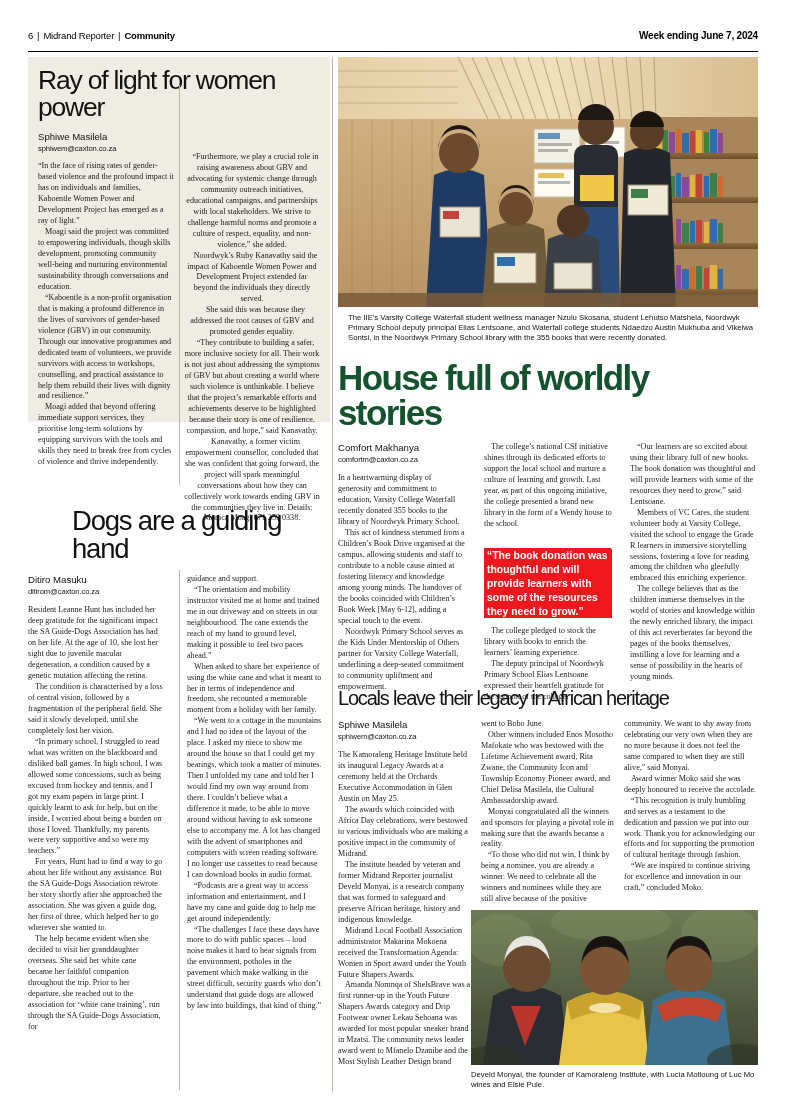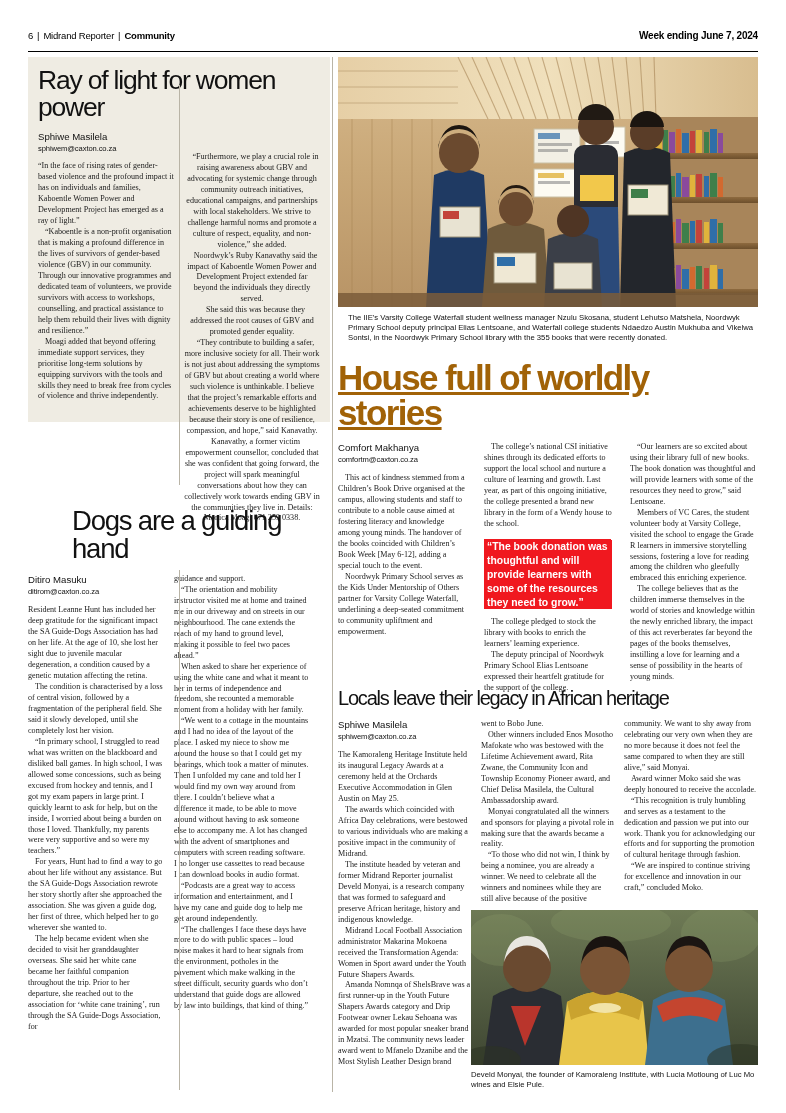--- a/index.html
+++ b/index.html
@@ -34,22 +34,21 @@
     font-weight:400;
     letter-spacing:-1.2px;
     line-height:1;
     color:#111;
   }
   .hl-heavy {
     font-family:"Liberation Sans", sans-serif;
     font-weight:700;
     letter-spacing:-1.6px;
     line-height:1;
-    color:#a16207;
-    text-decoration:underline;
+    color:#14532d;
   }
   .byline {
     font-family:"Liberation Sans", sans-serif;
     font-size:9.6px; font-weight:400; line-height:1.25; color:#111;
   }
   .byline .email { font-size:7.6px; display:block; margin-top:1px; letter-spacing:-0.1px;}
   .bodycol {
     font-family:"Liberation Serif", serif;
     font-size:8.1px;
     line-height:1.355;
@@ -74,21 +73,21 @@
     display:flex; gap:10px; margin-top:11px;
   }
   #art-ray .col { width:136px; }
   #art-ray .c2 { padding-top:0; }
 
   .vrule { position:absolute; background:#b9b4a6; width:1px; }
 
   
   #art-dogs { position:absolute; left:28px; top:507px; width:302px; }
   #art-dogs .hl { font-size:27.5px;margin-left:44px; }
-  #art-dogs .cols { display:flex; gap:11px; margin-top:12px; }
+  #art-dogs .cols { display:flex; gap:24px; margin-top:12px; }
   #art-dogs .col { width:135px; }
 
   
   #photo-library {
     position:absolute; left:338px; top:57px; width:420px; height:250px;
     overflow:hidden;
   }
   #cap-library { position:absolute; left:348px; top:313px; width:420px; }
 
   
@@ -97,21 +96,21 @@
   #art-house .cols { display:flex; gap:18px; margin-top:12px; }
   #art-house .col { width:133px; }
 
   .pullquote {
     background:#f0181f;
     color:#fff;
     font-family:"Liberation Sans", sans-serif;
     font-weight:700;
     font-size:10.4px;
     line-height:1.34;
-    margin:10px 0 8px 0;
+    margin:19px 0 8px 0;
     padding:0;
   }
   .pullquote span {
     background:#f0181f;
     box-decoration-break:clone;
     -webkit-box-decoration-break:clone;
     padding:1.5px 3px;
   }
 
   
@@ -148,20 +147,21 @@
   <div id="art-ray">
     <div class="hl">Ray of light for women power</div>
     <div class="cols">
       <div class="col c1">
         <div class="byline">
           <span>Sphiwe Masilela</span>
           <span class="email">sphiwem@caxton.co.za</span>
         </div>
         <div class="bodycol" style="margin-top:8px;">
           <p>“In the face of rising rates of gender-based violence and the profound impact it has on individuals and families, Kaboentle Women Power and Development Project has emerged as a ray of light.”</p>
+          <p class="ind">Moagi said the project was committed to empowering individuals, though skills development, promoting community well-being and nurturing environmental sustainability through conversations and education.</p>
           <p class="ind">“Kaboentle is a non-profit organisation that is making a profound difference in the lives of survivors of gender-based violence (GBV) in our community. Through our innovative programmes and dedicated team of volunteers, we provide survivors with access to workshops, counselling, and practical assistance to help them rebuild their lives with dignity and resilience.”</p>
           <p class="ind">Moagi added that beyond offering immediate support services, they prioritise long-term solutions by equipping survivors with the tools and skills they need to break free from cycles of violence and thrive independently.</p>
         </div>
       </div>
       <div class="col c2">
         <div class="bodycol" style="margin-top:21px;text-align:center;">
           <p class="ind">“Furthermore, we play a crucial role in raising awareness about GBV and advocating for systemic change through community outreach initiatives, educational campaigns, and partnerships with local stakeholders. We strive to challenge harmful norms and promote a culture of respect, equality, and non-violence,” she added.</p>
           <p class="ind">Noordwyk’s Ruby Kanavathy said the impact of Kaboentle Women Power and Development Project extended far beyond the individuals they directly served.</p>
           <p class="ind">She said this was because they addressed the root causes of GBV and promoted gender equality.</p>
           <p class="ind">“They contribute to building a safer, more inclusive society for all. Their work is not just about addressing the symptoms of GBV but about creating a world where such violence is unthinkable. I believe that the project’s remarkable efforts and achievements deserve to be highlighted because their story is one of resilience, compassion, and hope,” said Kanavathy.</p>
@@ -374,20 +374,21 @@
 
   <div id="art-house">
     <div class="hl-heavy">House full of worldly stories</div>
     <div class="cols">
       <div class="col">
         <div class="byline">
           <span>Comfort Makhanya</span>
           <span class="email">comfortm@caxton.co.za</span>
         </div>
         <div class="bodycol" style="margin-top:9px;">
+          <p>In a heartwarming display of generosity and commitment to education, Varsity College Waterfall recently donated 355 books to the library of Noordwyk Primary School.</p>
           <p class="ind">This act of kindness stemmed from a Children’s Book Drive organised at the campus, allowing students and staff to contribute to a noble cause aimed at fostering literacy and knowledge among young minds. The handover of the books coincided with Children’s Book Week [May 6-12], adding a special touch to the event.</p>
           <p class="ind">Noordwyk Primary School serves as the Kids Under Mentorship of Others partner for Varsity College Waterfall, underlining a deep-seated commitment to community upliftment and empowerment.</p>
         </div>
       </div>
       <div class="col">
         <div class="bodycol">
           <p class="ind">The college’s national CSI initiative shines through its dedicated efforts to support the local school and nurture a culture of learning and growth. Last year, as part of this ongoing initiative, the college presented a brand new library in the form of a Wendy house to the school.</p>
         </div>
         <div class="pullquote">
           <span>“The book donation was thoughtful and will provide learners with some of the resources they need to grow.”</span>

